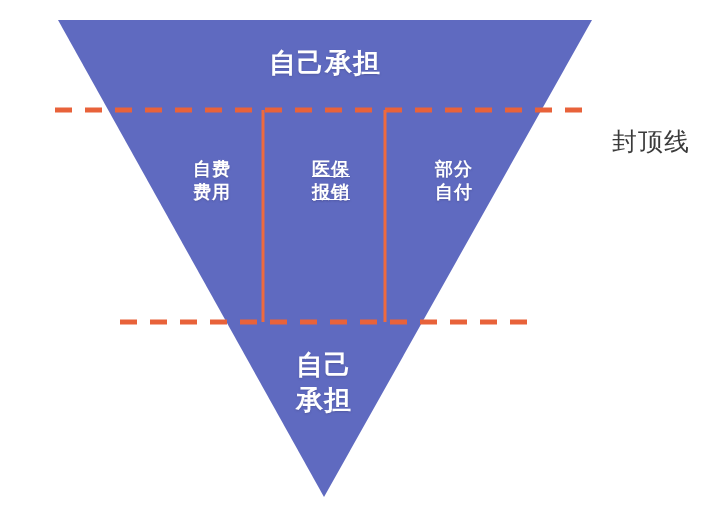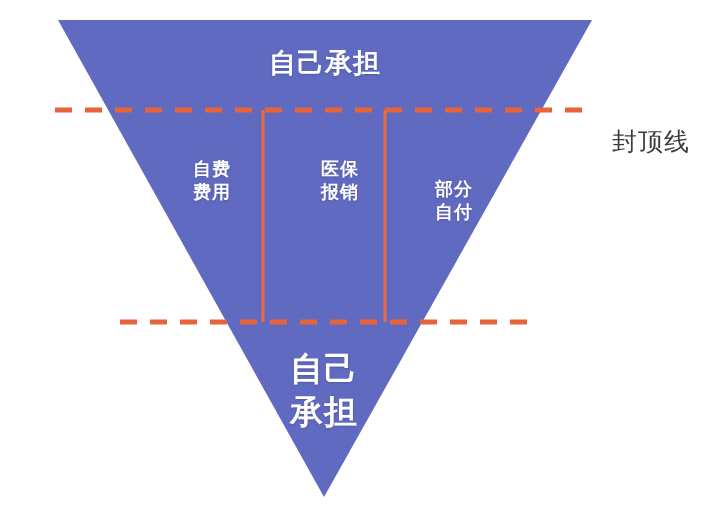--- a/index.html
+++ b/index.html
@@ -55,37 +55,37 @@
     line-height: 1.3;
   }
 
   #label-self-pay {
     left: 152px;
     top: 158px;
     width: 120px;
   }
 
   #label-insurance {
-    left: 280px;
+    left: 271px;
     top: 158px;
     width: 120px;
+    text-decoration: underline;
   }
 
   #label-partial {
     left: 394px;
     top: 158px;
     width: 120px;
-    margin-top: 20px;
   }
 
   #label-bottom {
     left: 264px;
     top: 348px;
     width: 120px;
-    font-size: 33px;
+    font-size: 27px;
     line-height: 1.3;
   }
 
   
   .axis-label {
     position: absolute;
     color: #3b3b3b;
     font-size: 25px;
     font-weight: normal;
     letter-spacing: 1px;

